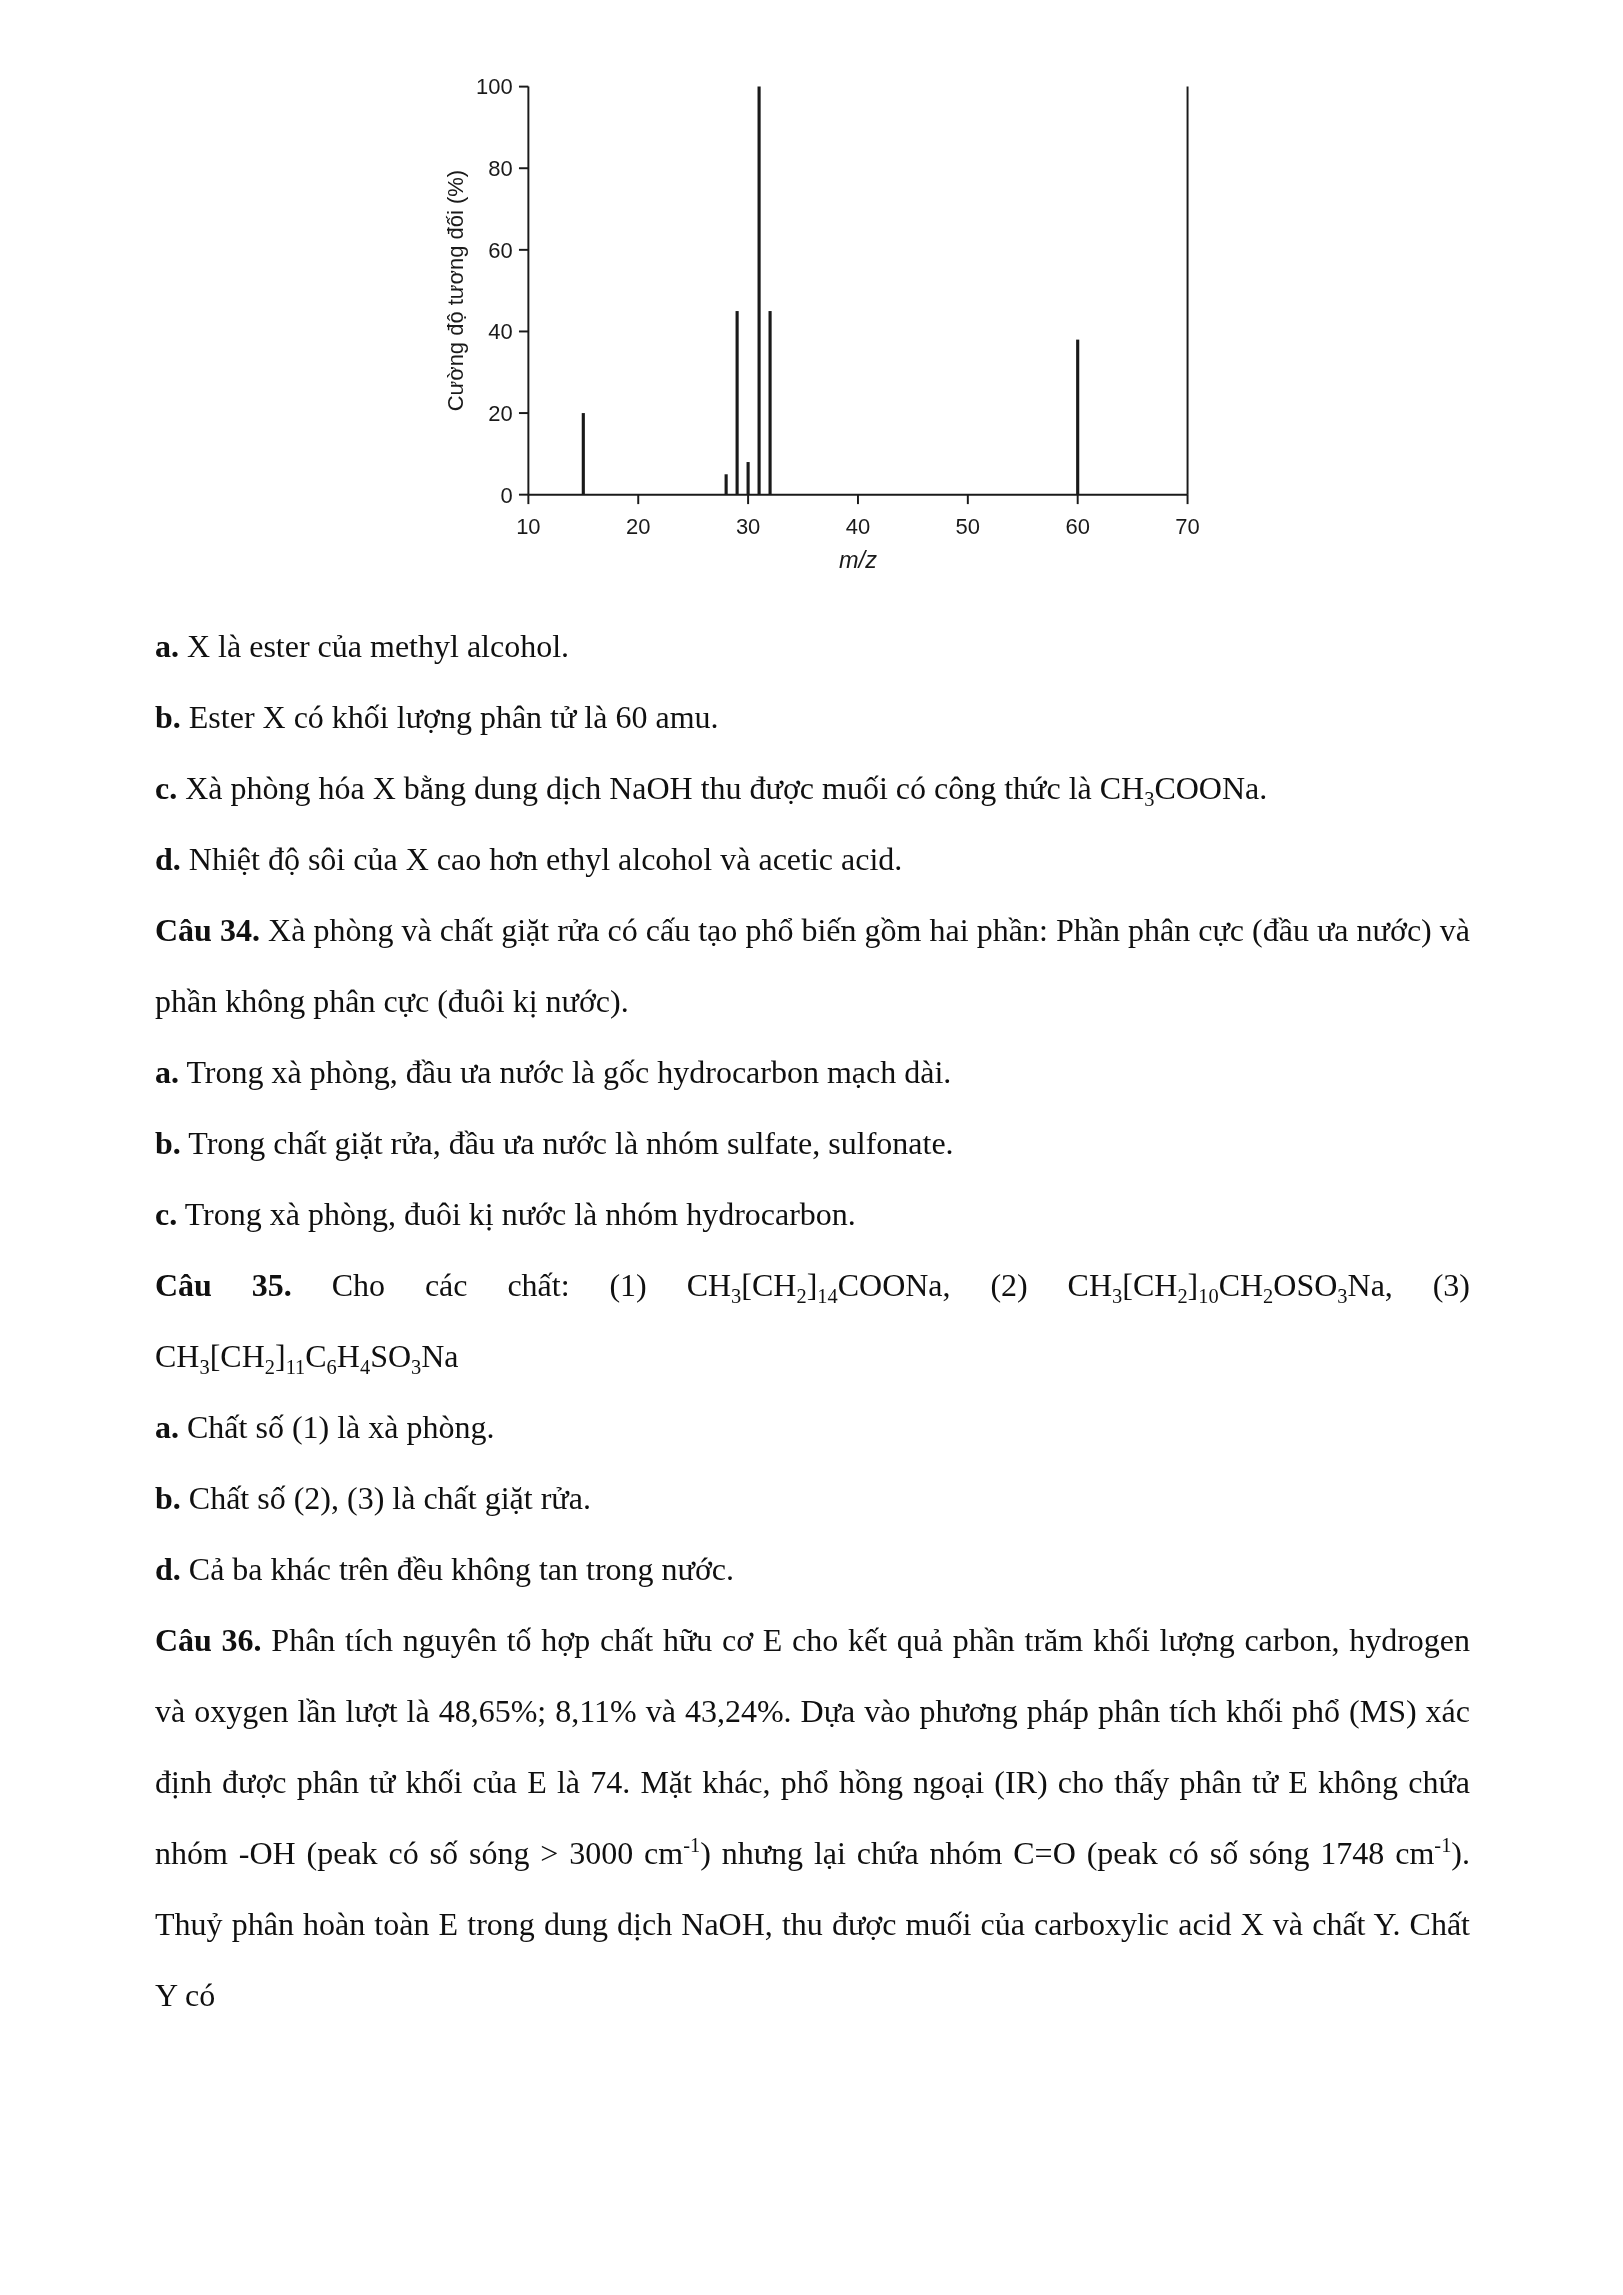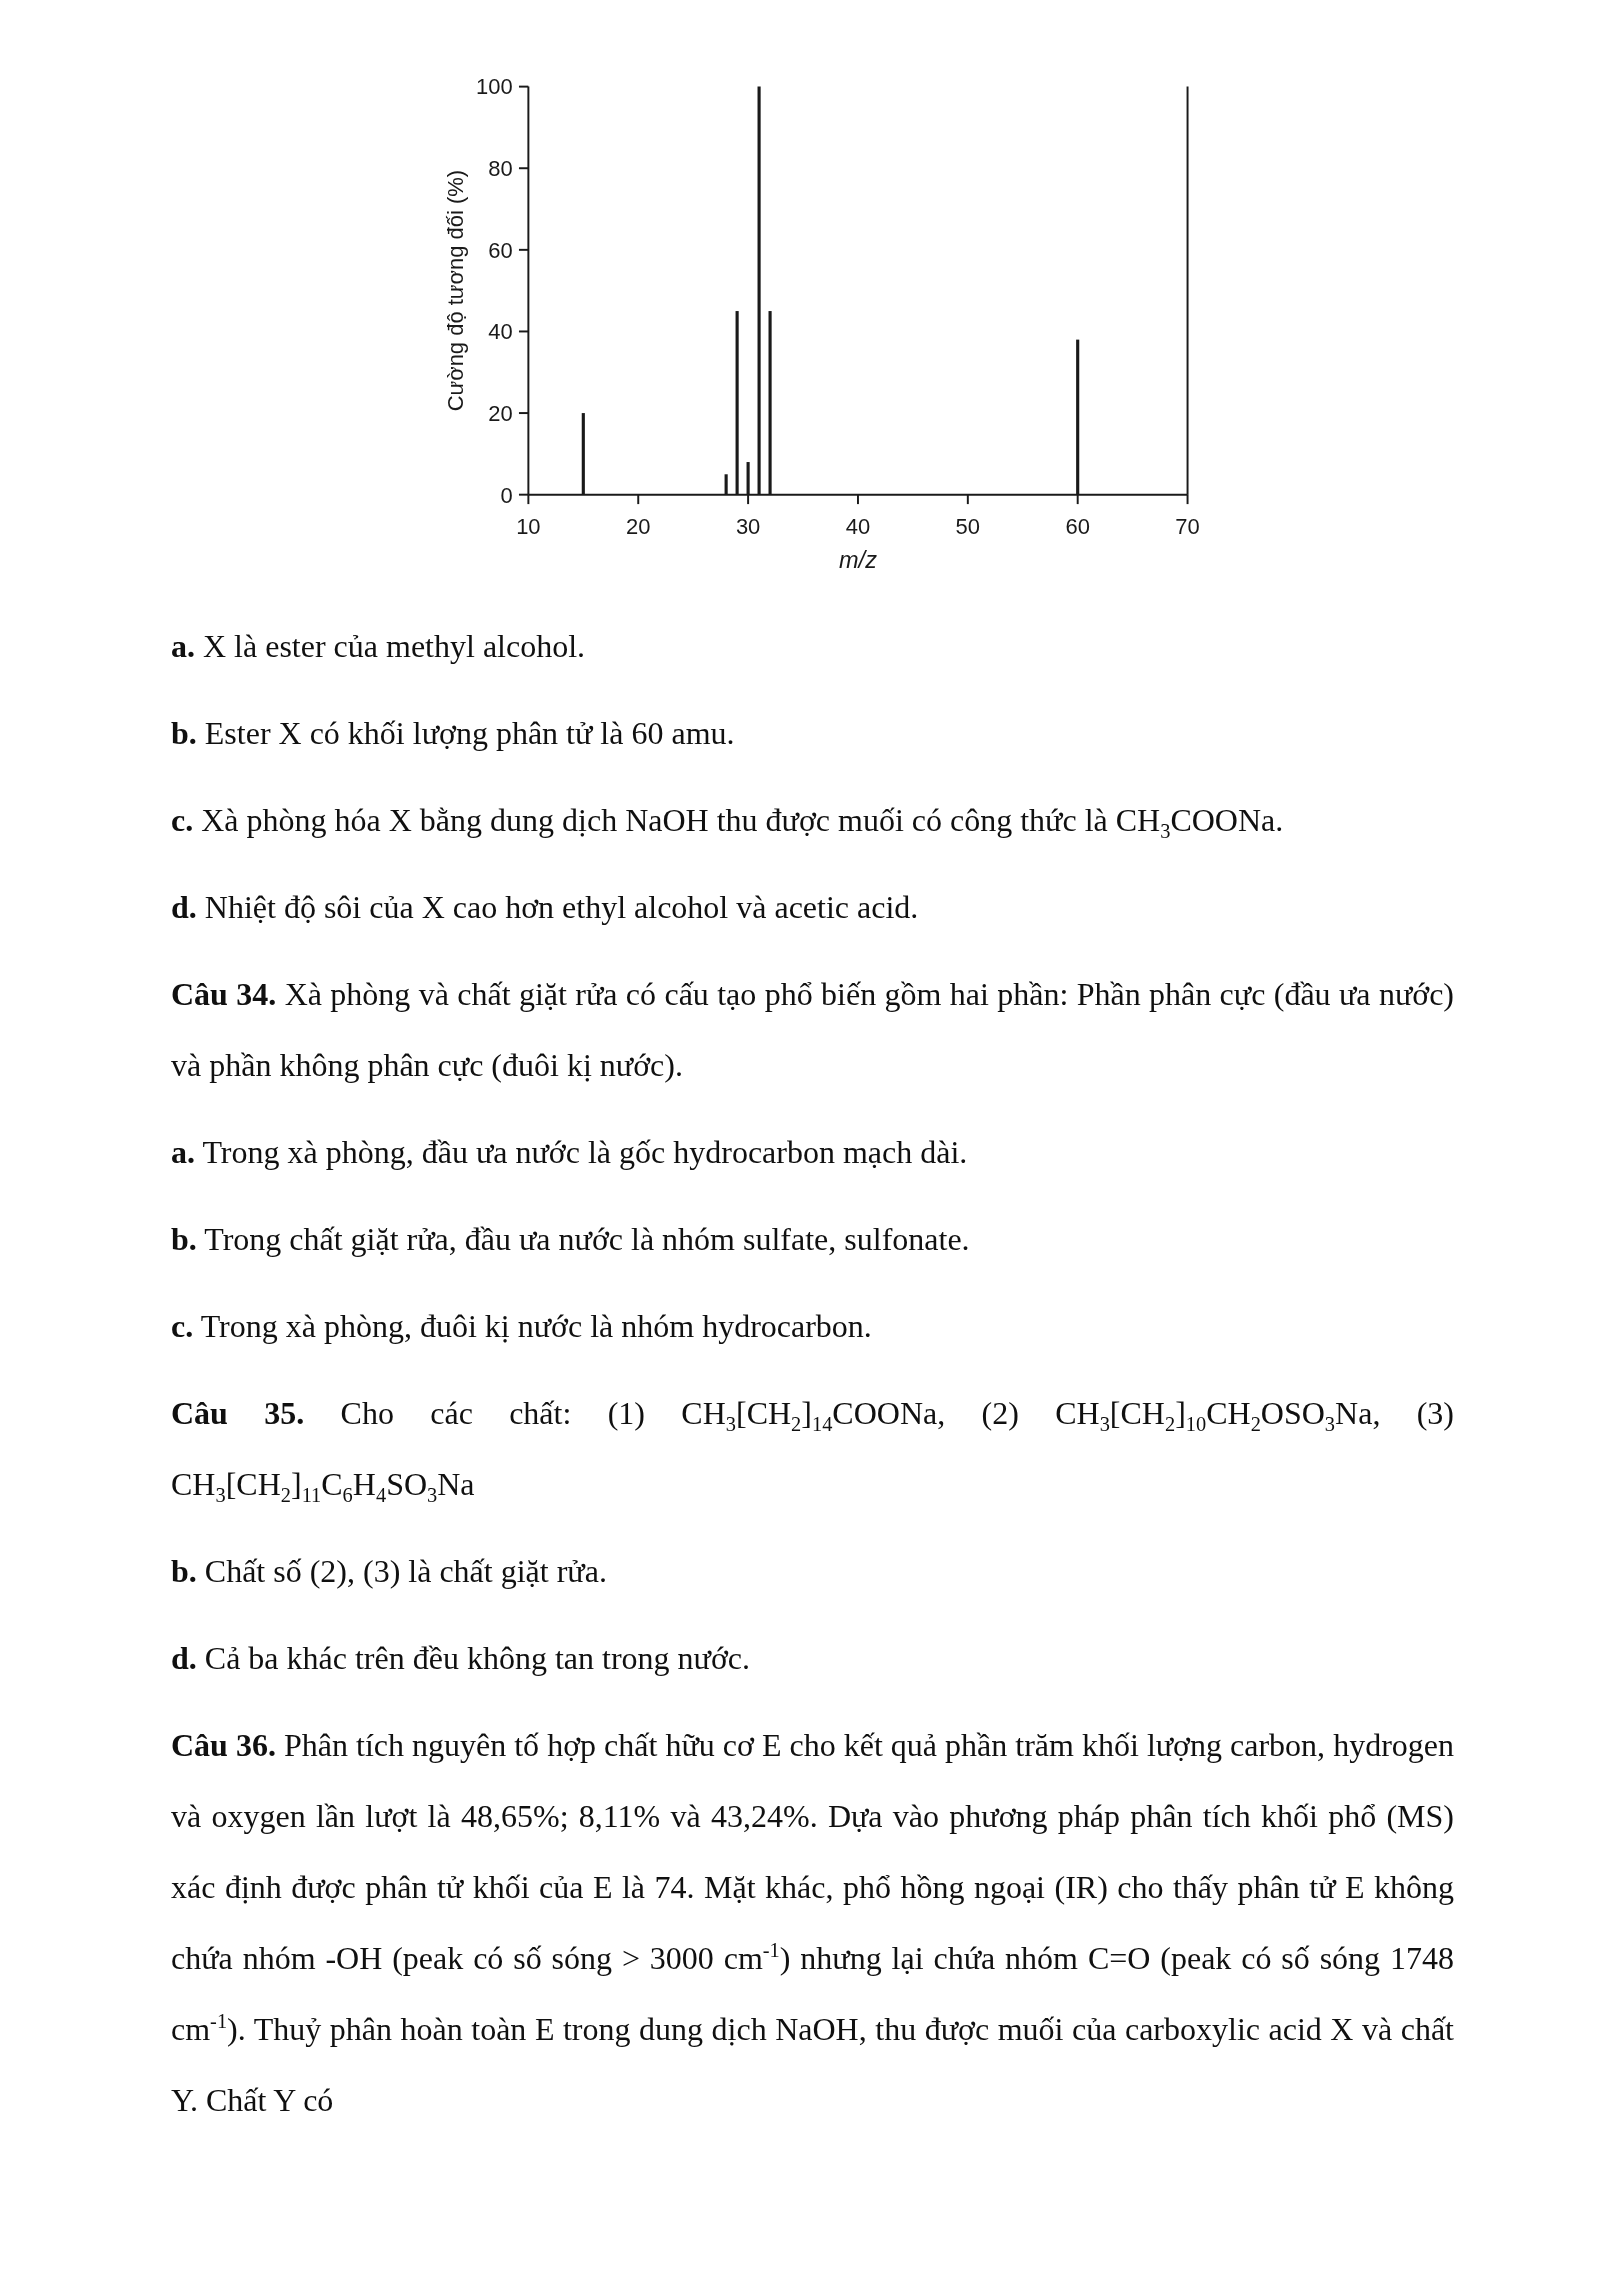--- a/index.html
+++ b/index.html
@@ -18,21 +18,21 @@
     color: #111111;
     font-family: "Liberation Serif", serif;
   }
   .chart-wrap {
     margin: 0 0 30px 283px;
   }
   .chart-wrap svg {
     display: block;
   }
   .doc-body .para {
-    margin: 16px;
+    margin: 0;
     font-size: 32px;
     line-height: 71px;
     text-align: justify;
     color: #101010;
   }
   .doc-body .para span { white-space: pre-wrap; }
   .doc-body .para sub {
     font-size: 20.4px;
     line-height: 0;
   }
@@ -95,19 +95,20 @@
   <div class="doc-body" id="doc-body">
       <p class="para"><span class="bold">a.</span><span> X là ester của methyl alcohol.</span></p>
       <p class="para"><span class="bold">b.</span><span> Ester X có khối lượng phân tử là 60 amu.</span></p>
       <p class="para"><span class="bold">c.</span><span> Xà phòng hóa X bằng dung dịch NaOH thu được muối có công thức là CH</span><sub>3</sub><span>COONa.</span></p>
       <p class="para"><span class="bold">d.</span><span> Nhiệt độ sôi của X cao hơn ethyl alcohol và acetic acid.</span></p>
       <p class="para"><span class="bold">Câu 34.</span><span> Xà phòng và chất giặt rửa có cấu tạo phổ biến gồm hai phần: Phần phân cực (đầu ưa nước) và phần không phân cực (đuôi kị nước).</span></p>
       <p class="para"><span class="bold">a.</span><span> Trong xà phòng, đầu ưa nước là gốc hydrocarbon mạch dài.</span></p>
       <p class="para"><span class="bold">b.</span><span> Trong chất giặt rửa, đầu ưa nước là nhóm sulfate, sulfonate.</span></p>
       <p class="para"><span class="bold">c.</span><span> Trong xà phòng, đuôi kị nước là nhóm hydrocarbon.</span></p>
       <p class="para"><span class="bold">Câu 35.</span><span> Cho các chất: (1) CH</span><sub>3</sub><span>[CH</span><sub>2</sub><span>]</span><sub>14</sub><span>COONa, (2) CH</span><sub>3</sub><span>[CH</span><sub>2</sub><span>]</span><sub>10</sub><span>CH</span><sub>2</sub><span>OSO</span><sub>3</sub><span>Na, (3) CH</span><sub>3</sub><span>[CH</span><sub>2</sub><span>]</span><sub>11</sub><span>C</span><sub>6</sub><span>H</span><sub>4</sub><span>SO</span><sub>3</sub><span>Na</span></p>
+      <p class="para"><span class="bold">a.</span><span> Chất số (1) là xà phòng.</span></p>
       <p class="para"><span class="bold">b.</span><span> Chất số (2), (3) là chất giặt rửa.</span></p>
       <p class="para"><span class="bold">d.</span><span> Cả ba khác trên đều không tan trong nước.</span></p>
       <p class="para"><span class="bold">Câu 36.</span><span> Phân tích nguyên tố hợp chất hữu cơ E cho kết quả phần trăm khối lượng carbon, hydrogen và oxygen lần lượt là 48,65%; 8,11% và 43,24%. Dựa vào phương pháp phân tích khối phổ (MS) xác định được phân tử khối của E là 74. Mặt khác, phổ hồng ngoại (IR) cho thấy phân tử E không chứa nhóm -OH (peak có số sóng &gt; 3000 cm</span><sup>-1</sup><span>) nhưng lại chứa nhóm C=O (peak có số sóng 1748 cm</span><sup>-1</sup><span>). Thuỷ phân hoàn toàn E trong dung dịch NaOH, thu được muối của carboxylic acid X và chất Y. Chất Y có</span></p>
     </div>
 
 </div>
 
 
 </body></html>

